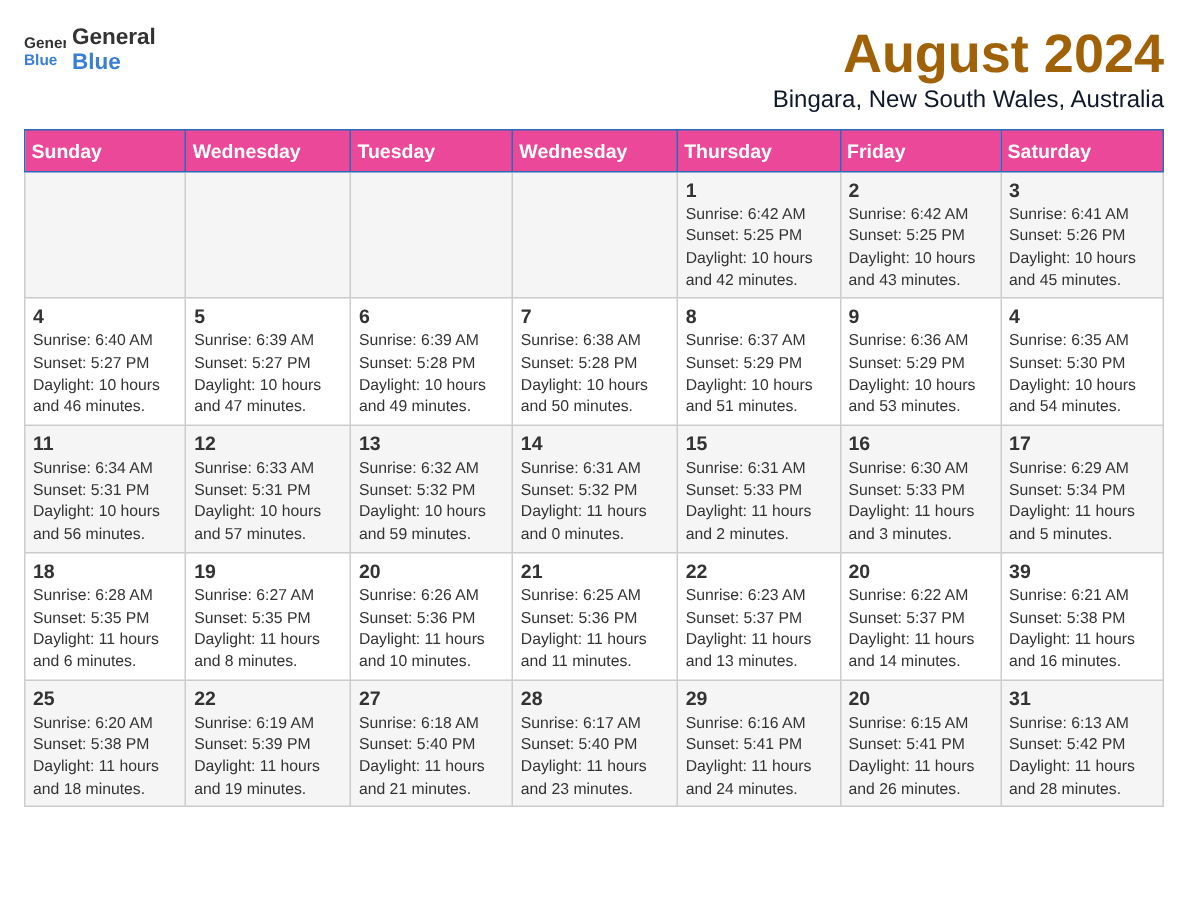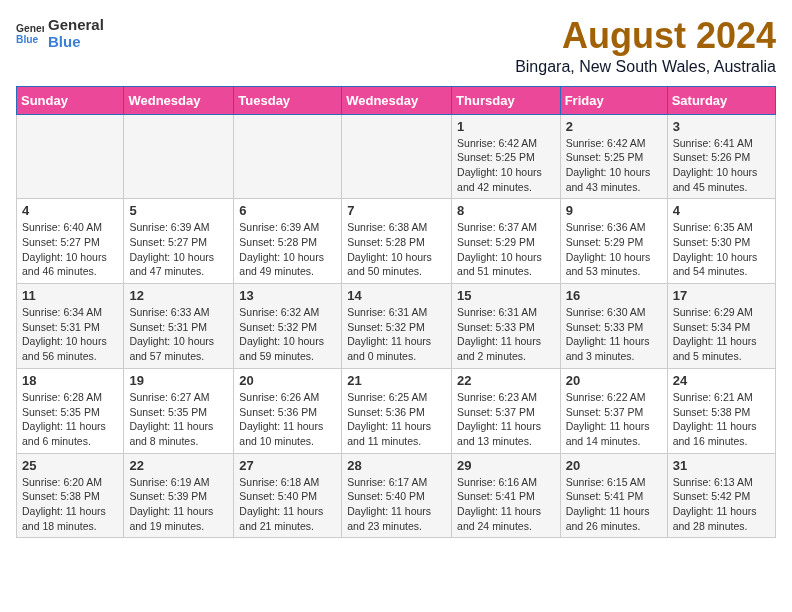--- a/index.html
+++ b/index.html
@@ -214,21 +214,21 @@
         </td>
         <td>
           <span class="day-number">22</span>
           <div class="cell-info">Sunrise: 6:23 AM<br>Sunset: 5:37 PM<br>Daylight: 11 hours<br>and 13 minutes.</div>
         </td>
         <td>
           <span class="day-number">20</span>
           <div class="cell-info">Sunrise: 6:22 AM<br>Sunset: 5:37 PM<br>Daylight: 11 hours<br>and 14 minutes.</div>
         </td>
         <td>
-          <span class="day-number">24</span>
+          <span class="day-number">39</span>
           <div class="cell-info">Sunrise: 6:21 AM<br>Sunset: 5:38 PM<br>Daylight: 11 hours<br>and 16 minutes.</div>
         </td>
       </tr>
       <tr>
         <td>
           <span class="day-number">25</span>
           <div class="cell-info">Sunrise: 6:20 AM<br>Sunset: 5:38 PM<br>Daylight: 11 hours<br>and 18 minutes.</div>
         </td>
         <td>
           <span class="day-number">22</span>

